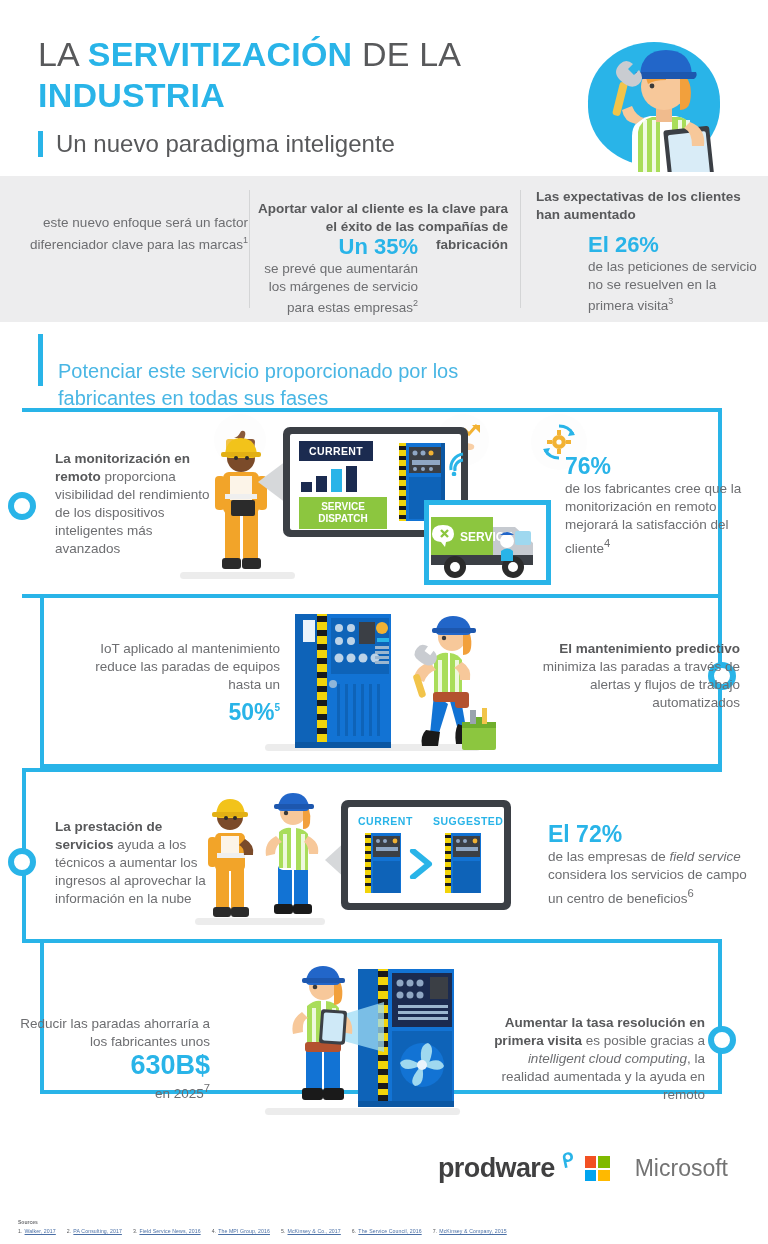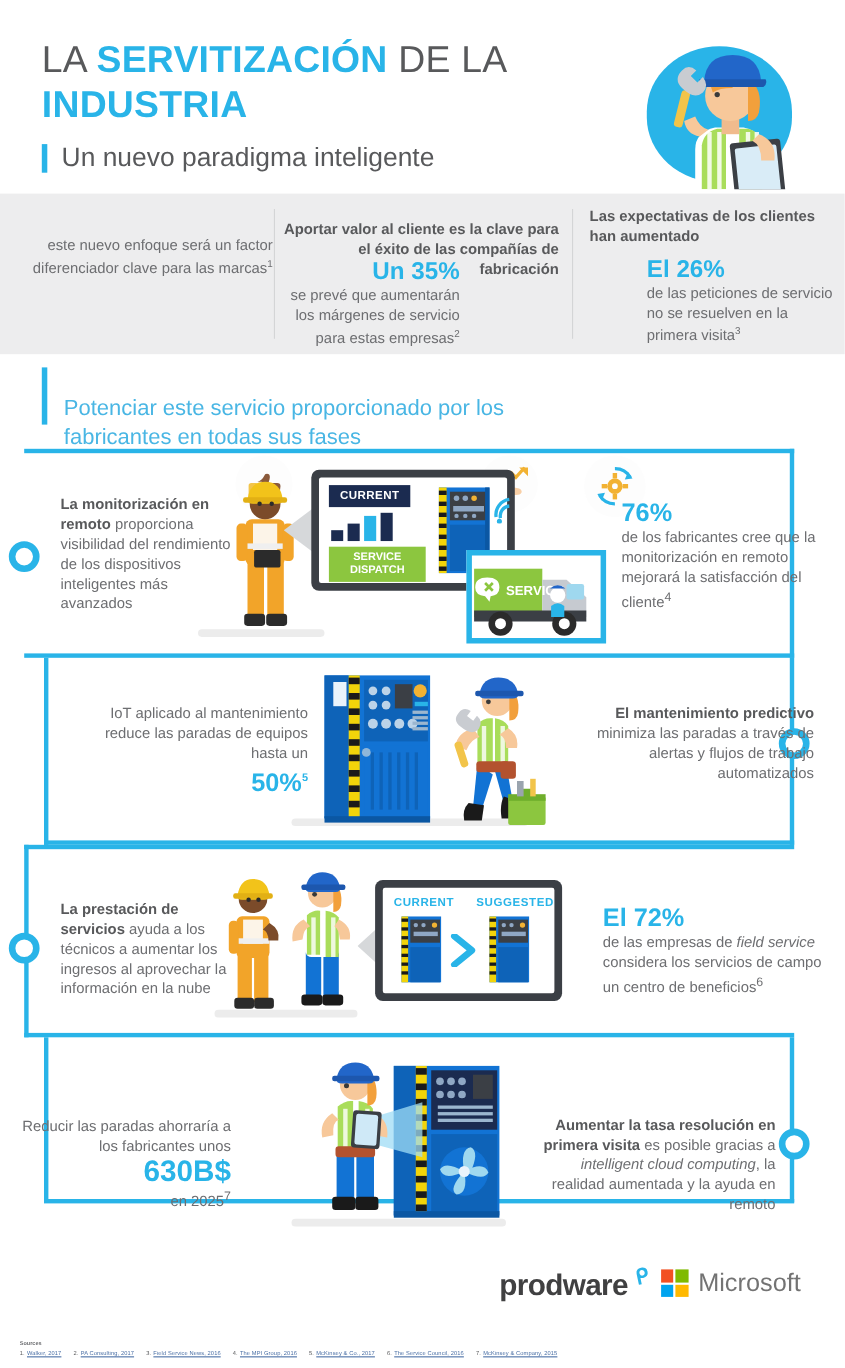--- a/index.html
+++ b/index.html
@@ -60,25 +60,25 @@
   .bignum.xl { font-size:27px; }
   .bignum sup { font-size:10px; font-weight:700; }
 
   
   .shadow { position:absolute; height:7px; background:#ececec; border-radius:4px; }
   .tablet { position:absolute; background:#3b3f45; border-radius:7px; padding:7px; }
   .tablet .screen { width:100%; height:100%; background:#fff; border-radius:2px; position:relative; }
 
   
   .footer-logos { position:absolute; left:0; right:0; bottom:60px; display:flex;
-                  justify-content:flex-end; align-items:flex-start; padding-right:40px; gap:30px; }
+                  justify-content:flex-end; align-items:center; padding-right:40px; gap:30px; }
   .prodware { font-size:27px; font-weight:600; color:#404041; letter-spacing:-.6px; position:relative; }
   .pw-mark { position:absolute; right:-19px; top:-4px; font-size:19px; color:#29b4e8; font-weight:800;
              transform:rotate(-12deg); }
-  .ms-logo { display:flex; align-items:center; gap:9px; }
+  .ms-logo { display:flex; align-items:center; gap:25px; }
   .ms-grid { width:25px; height:25px; display:grid; grid-template-columns:1fr 1fr; grid-gap:2px; }
   .ms-name { font-size:23px; color:#737373; font-weight:400; }
 
   .sources-wrap { position:absolute; left:18px; bottom:10px; }
   .src-title { font-size:5px; font-weight:700; color:#6d6e71; margin-bottom:3px; }
   .src-line { font-size:5.2px; color:#4a6fa5; letter-spacing:.1px; }
   .src-line span { margin-right:11px; text-decoration:underline; }
   .src-line span.n { text-decoration:none; margin-right:2px; color:#58595b; }
 </style>
 </head>

